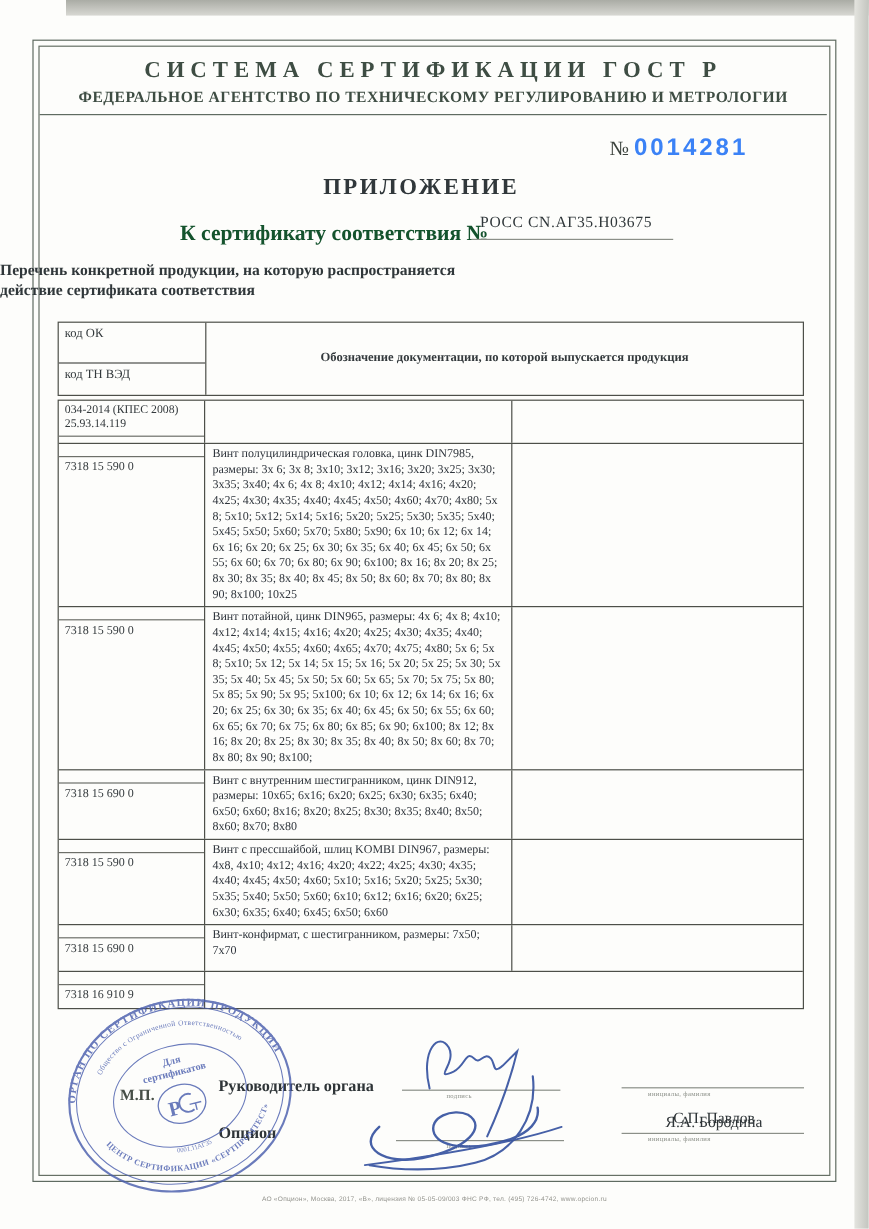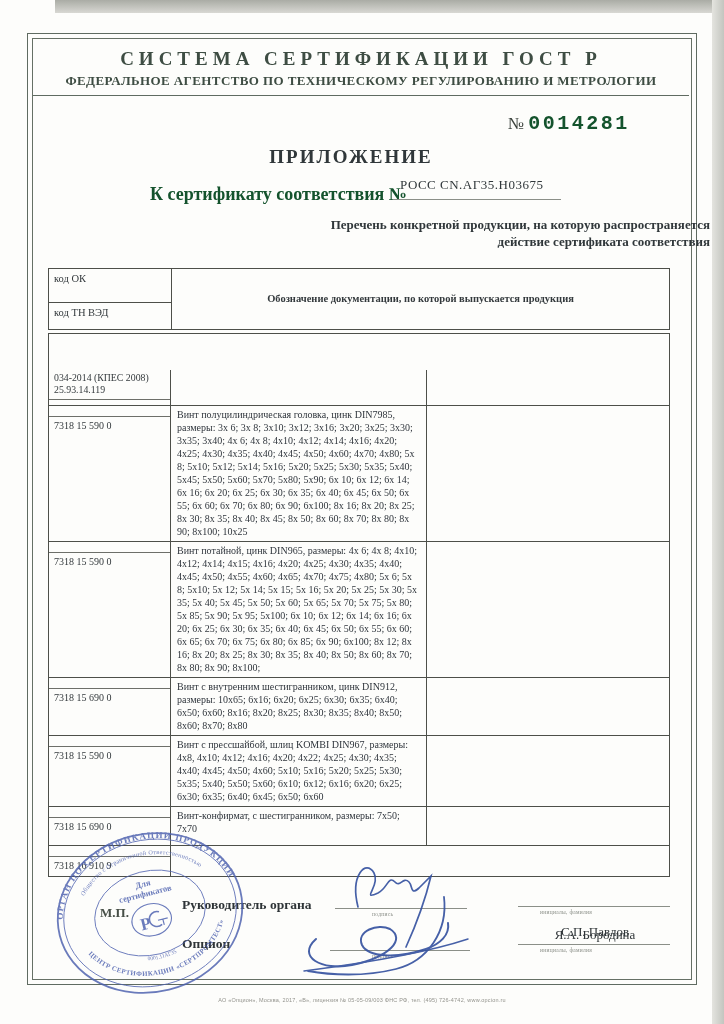--- a/index.html
+++ b/index.html
@@ -16,28 +16,28 @@
   .frame-outer{position:absolute;left:27px;top:33px;width:668px;height:950px;
     border:1.6px solid #5f6b61;}
   .frame-inner{position:absolute;left:4px;top:4px;right:4px;bottom:4px;
     border:1px solid #667065;}
   .cert-header{position:absolute;left:33px;top:39px;width:656px;height:56px;
     border-bottom:1.4px solid #5f6b61;text-align:center;}
   .cert-header .t1{margin-top:9px;font-size:19px;font-weight:bold;letter-spacing:5px;color:#3e4d43;}
   .cert-header .t2{margin-top:3px;font-size:13px;font-weight:bold;letter-spacing:0.4px;color:#3e4d43;}
   .form-number{position:absolute;left:508px;top:112px;white-space:nowrap;}
   .form-number .nosign{font-size:17px;color:#3b423c;}
-  .form-number .digits{font-family:Liberation Mono, monospace;font-size:20px;
-    color:#14532d;letter-spacing:2.5px;font-weight:bold;}
+  .form-number .digits{font-family:Liberation Sans, sans-serif;font-size:20px;
+    color:#3b82f6;letter-spacing:2.5px;font-weight:bold;}
   .appendix{position:absolute;left:1px;top:146px;width:700px;text-align:center;
     font-size:19px;font-weight:bold;letter-spacing:2px;color:#30373a;}
   .certline-label{position:absolute;left:150px;top:184px;font-size:18px;font-weight:bold;color:#14532d;}
   .certline-value{position:absolute;left:400px;top:177px;font-size:13px;color:#30373a;letter-spacing:0.5px;}
   .certline-rule{position:absolute;left:393px;top:199px;width:168px;border-top:1.2px solid #8b8f88;}
-  .subtitle{position:absolute;left:0;top:216px;width:710px;text-align:right;
+  .subtitle{position:absolute;left:0;top:216px;width:710px;text-align:left;
     font-size:13px;font-weight:bold;color:#30373a;line-height:17px;}
   
   .thead{position:absolute;left:48px;top:268px;width:620px;height:60px;
     border:1.2px solid #4d4f49;display:flex;}
   .thead .c1{width:122px;border-right:1px solid #4d4f49;display:flex;flex-direction:column;}
   .thead .c1 .half{flex:1;font-size:10.5px;padding:4px 0 18px 5px;color:#33393c;}
   .thead .c1 .half.top{border-bottom:1px solid #4d4f49;}
   .thead .c2{width:256px;border-right:1px solid #4d4f49;}
   .thead .c3{flex:1;}
   .thead .hlabel{display:flex;align-items:center;justify-content:center;height:100%;
@@ -45,21 +45,21 @@
   .tbody{position:absolute;left:48px;top:333px;width:620px;border:1.2px solid #4d4f49;}
   .trow{display:flex;border-bottom:1px solid #4d4f49;}
   .trow:last-child{border-bottom:none;}
   .trow .code{width:122px;border-right:1px solid #4d4f49;font-size:10px;color:#33393c;
     padding:0 3px 2px 5px;box-sizing:border-box;}
   .trow .code .offline{height:0;border-top:1px solid #6d6f69;margin:10px -3px 3px -5px;}
   .trow .desc{width:256px;border-right:1px solid #4d4f49;font-size:10px;line-height:13px;
     color:#2f353c;padding:2px 5px 3px 6px;box-sizing:border-box;}
   .trow .doc{flex:1;}
   .coderow .code{padding-top:2px;font-size:9.8px;line-height:12px;}
-  .coderow{min-height:35px;margin-top:36px;}
+  .coderow{min-height:35px;}
   .coderow .code .subline{height:0;border-top:1px solid #6d6f69;margin:3px -3px 3px -5px;}
   .r-small{min-height:38px;}
   .r-xsmall{min-height:30px;}
   
   .mp{position:absolute;left:100px;top:905px;font-size:13px;font-weight:bold;color:#474f47;z-index:4;}
   .role1{position:absolute;left:182px;top:897px;font-size:13.5px;font-weight:bold;color:#2e3437;}
   .role2{position:absolute;left:182px;top:936px;font-size:13.5px;font-weight:bold;color:#2e3437;}
   .sigline1{position:absolute;left:335px;top:908px;width:132px;border-top:1.1px solid #8b8f88;}
   .sigline2{position:absolute;left:330px;top:950px;width:140px;border-top:1.1px solid #8b8f88;}
   .sigcap{position:absolute;font-size:5.5px;color:#8b8f88;letter-spacing:0.3px;}

